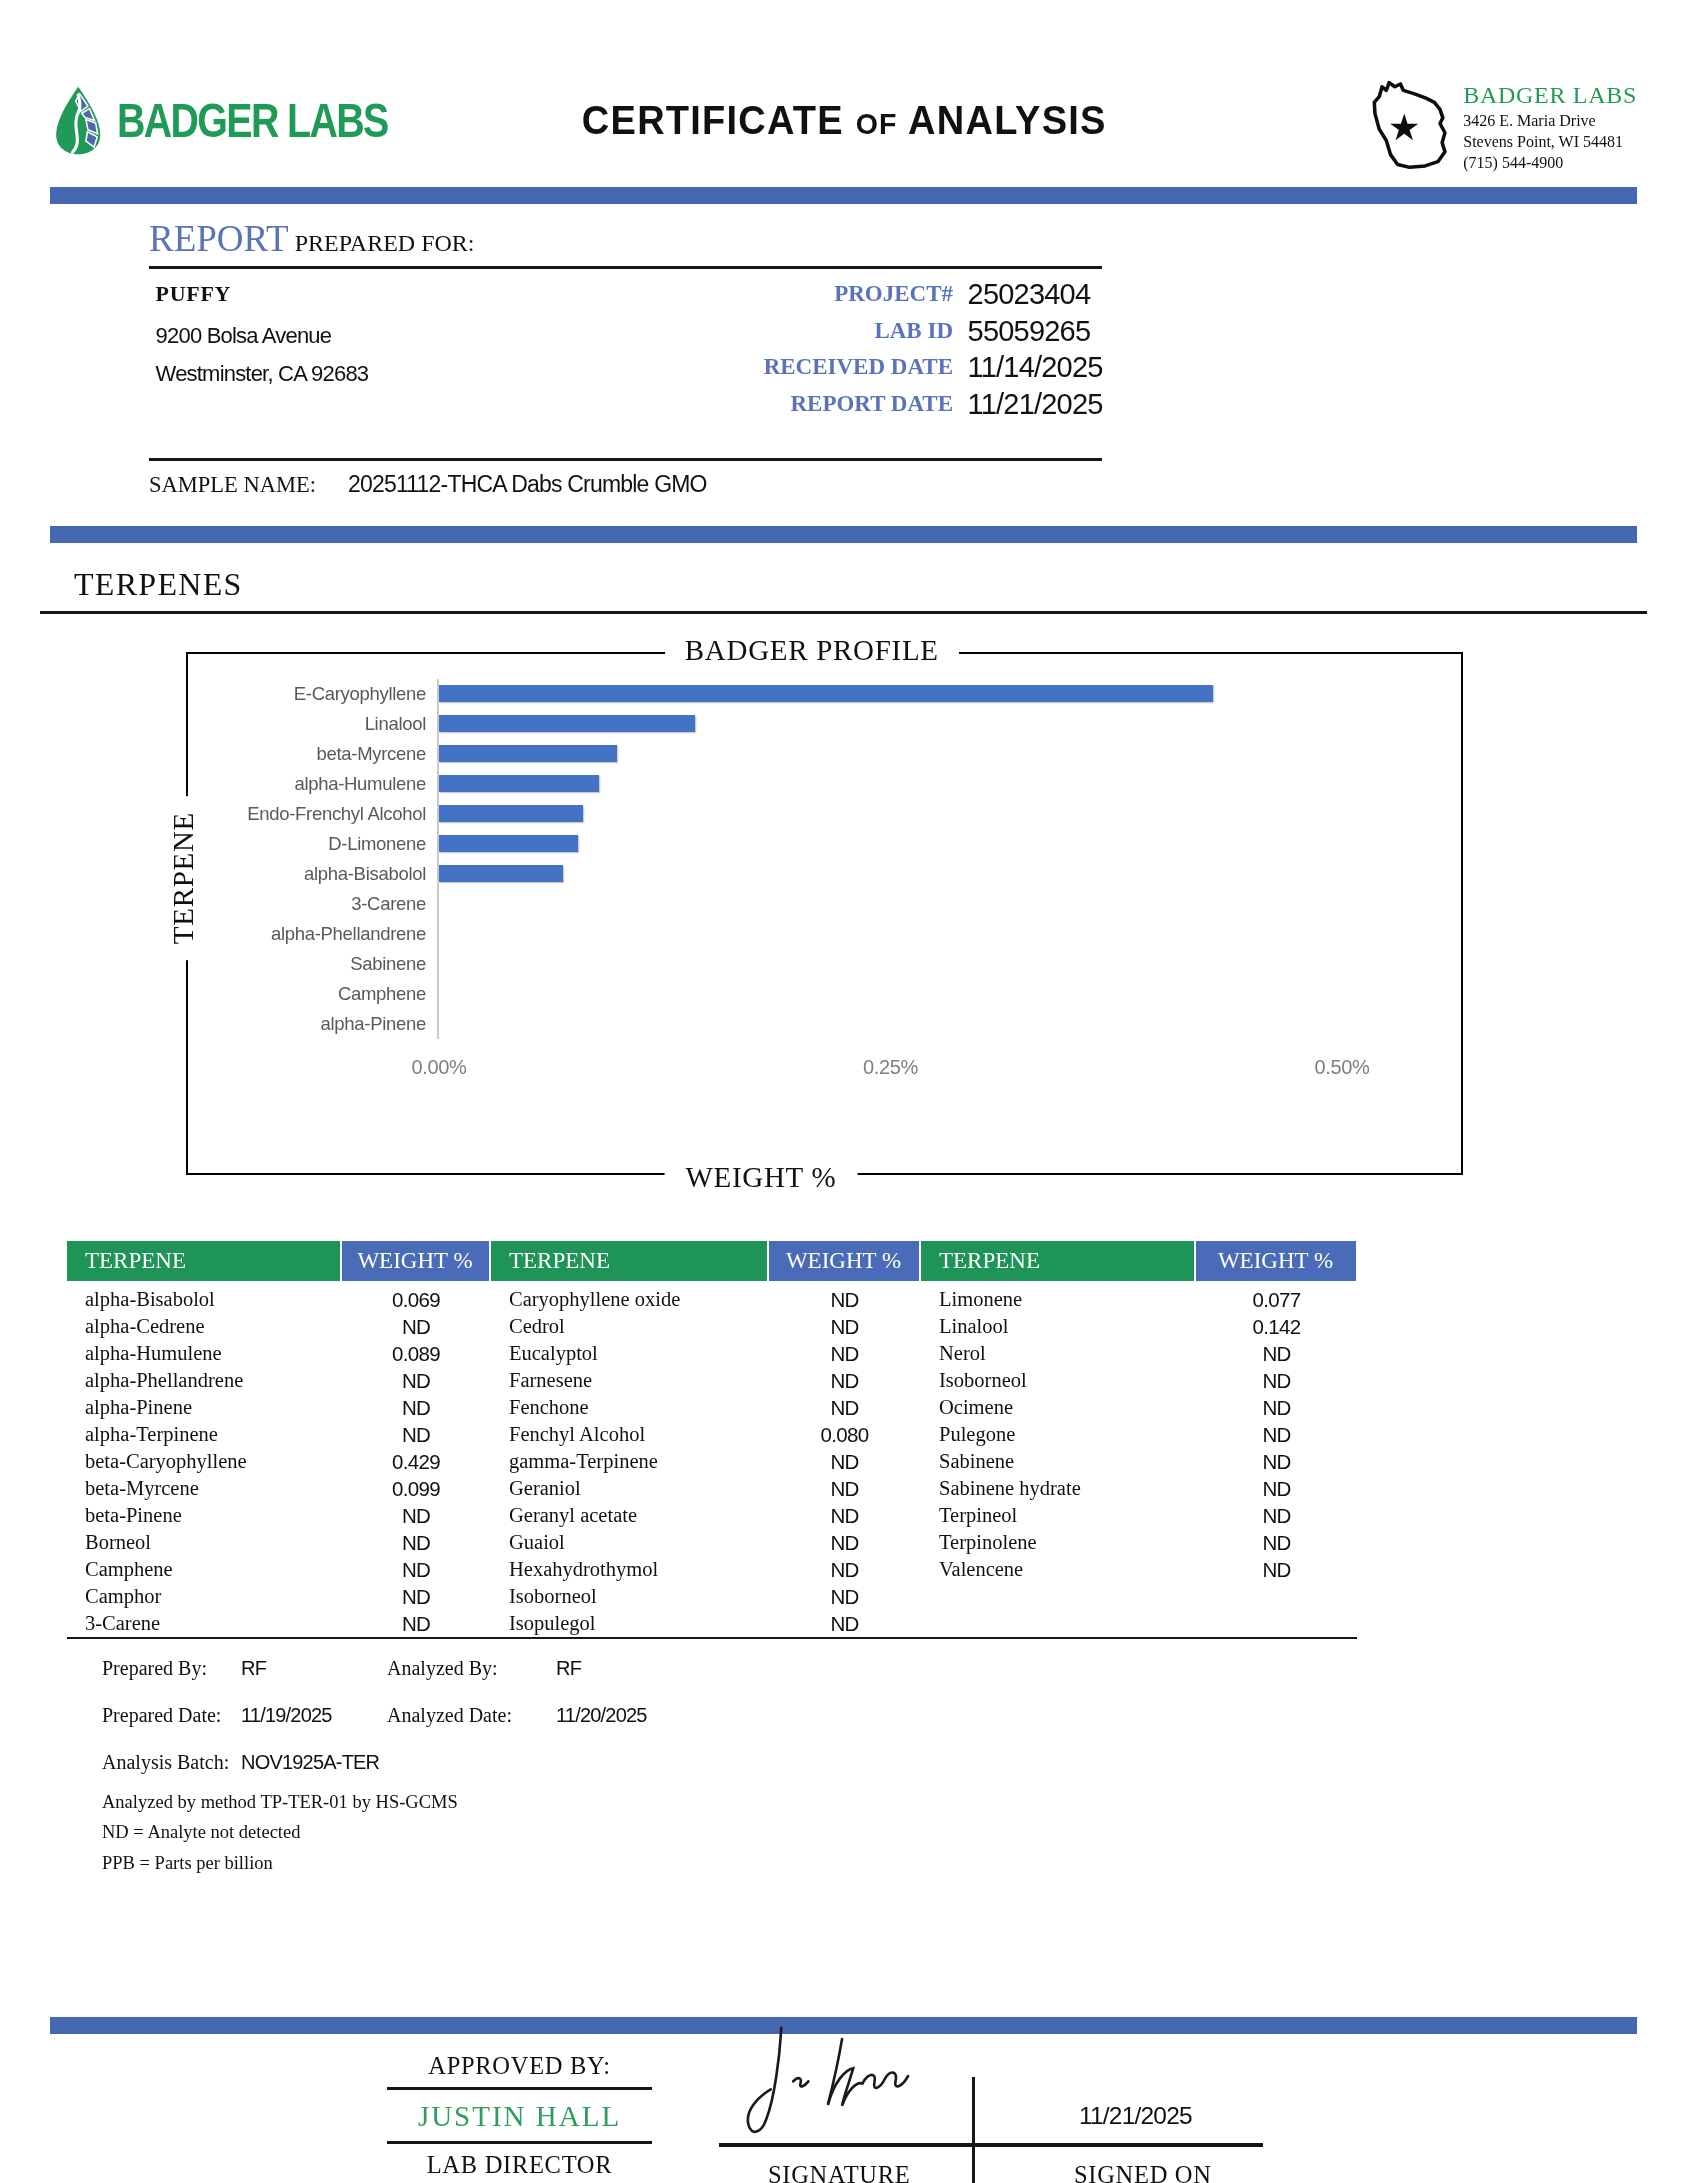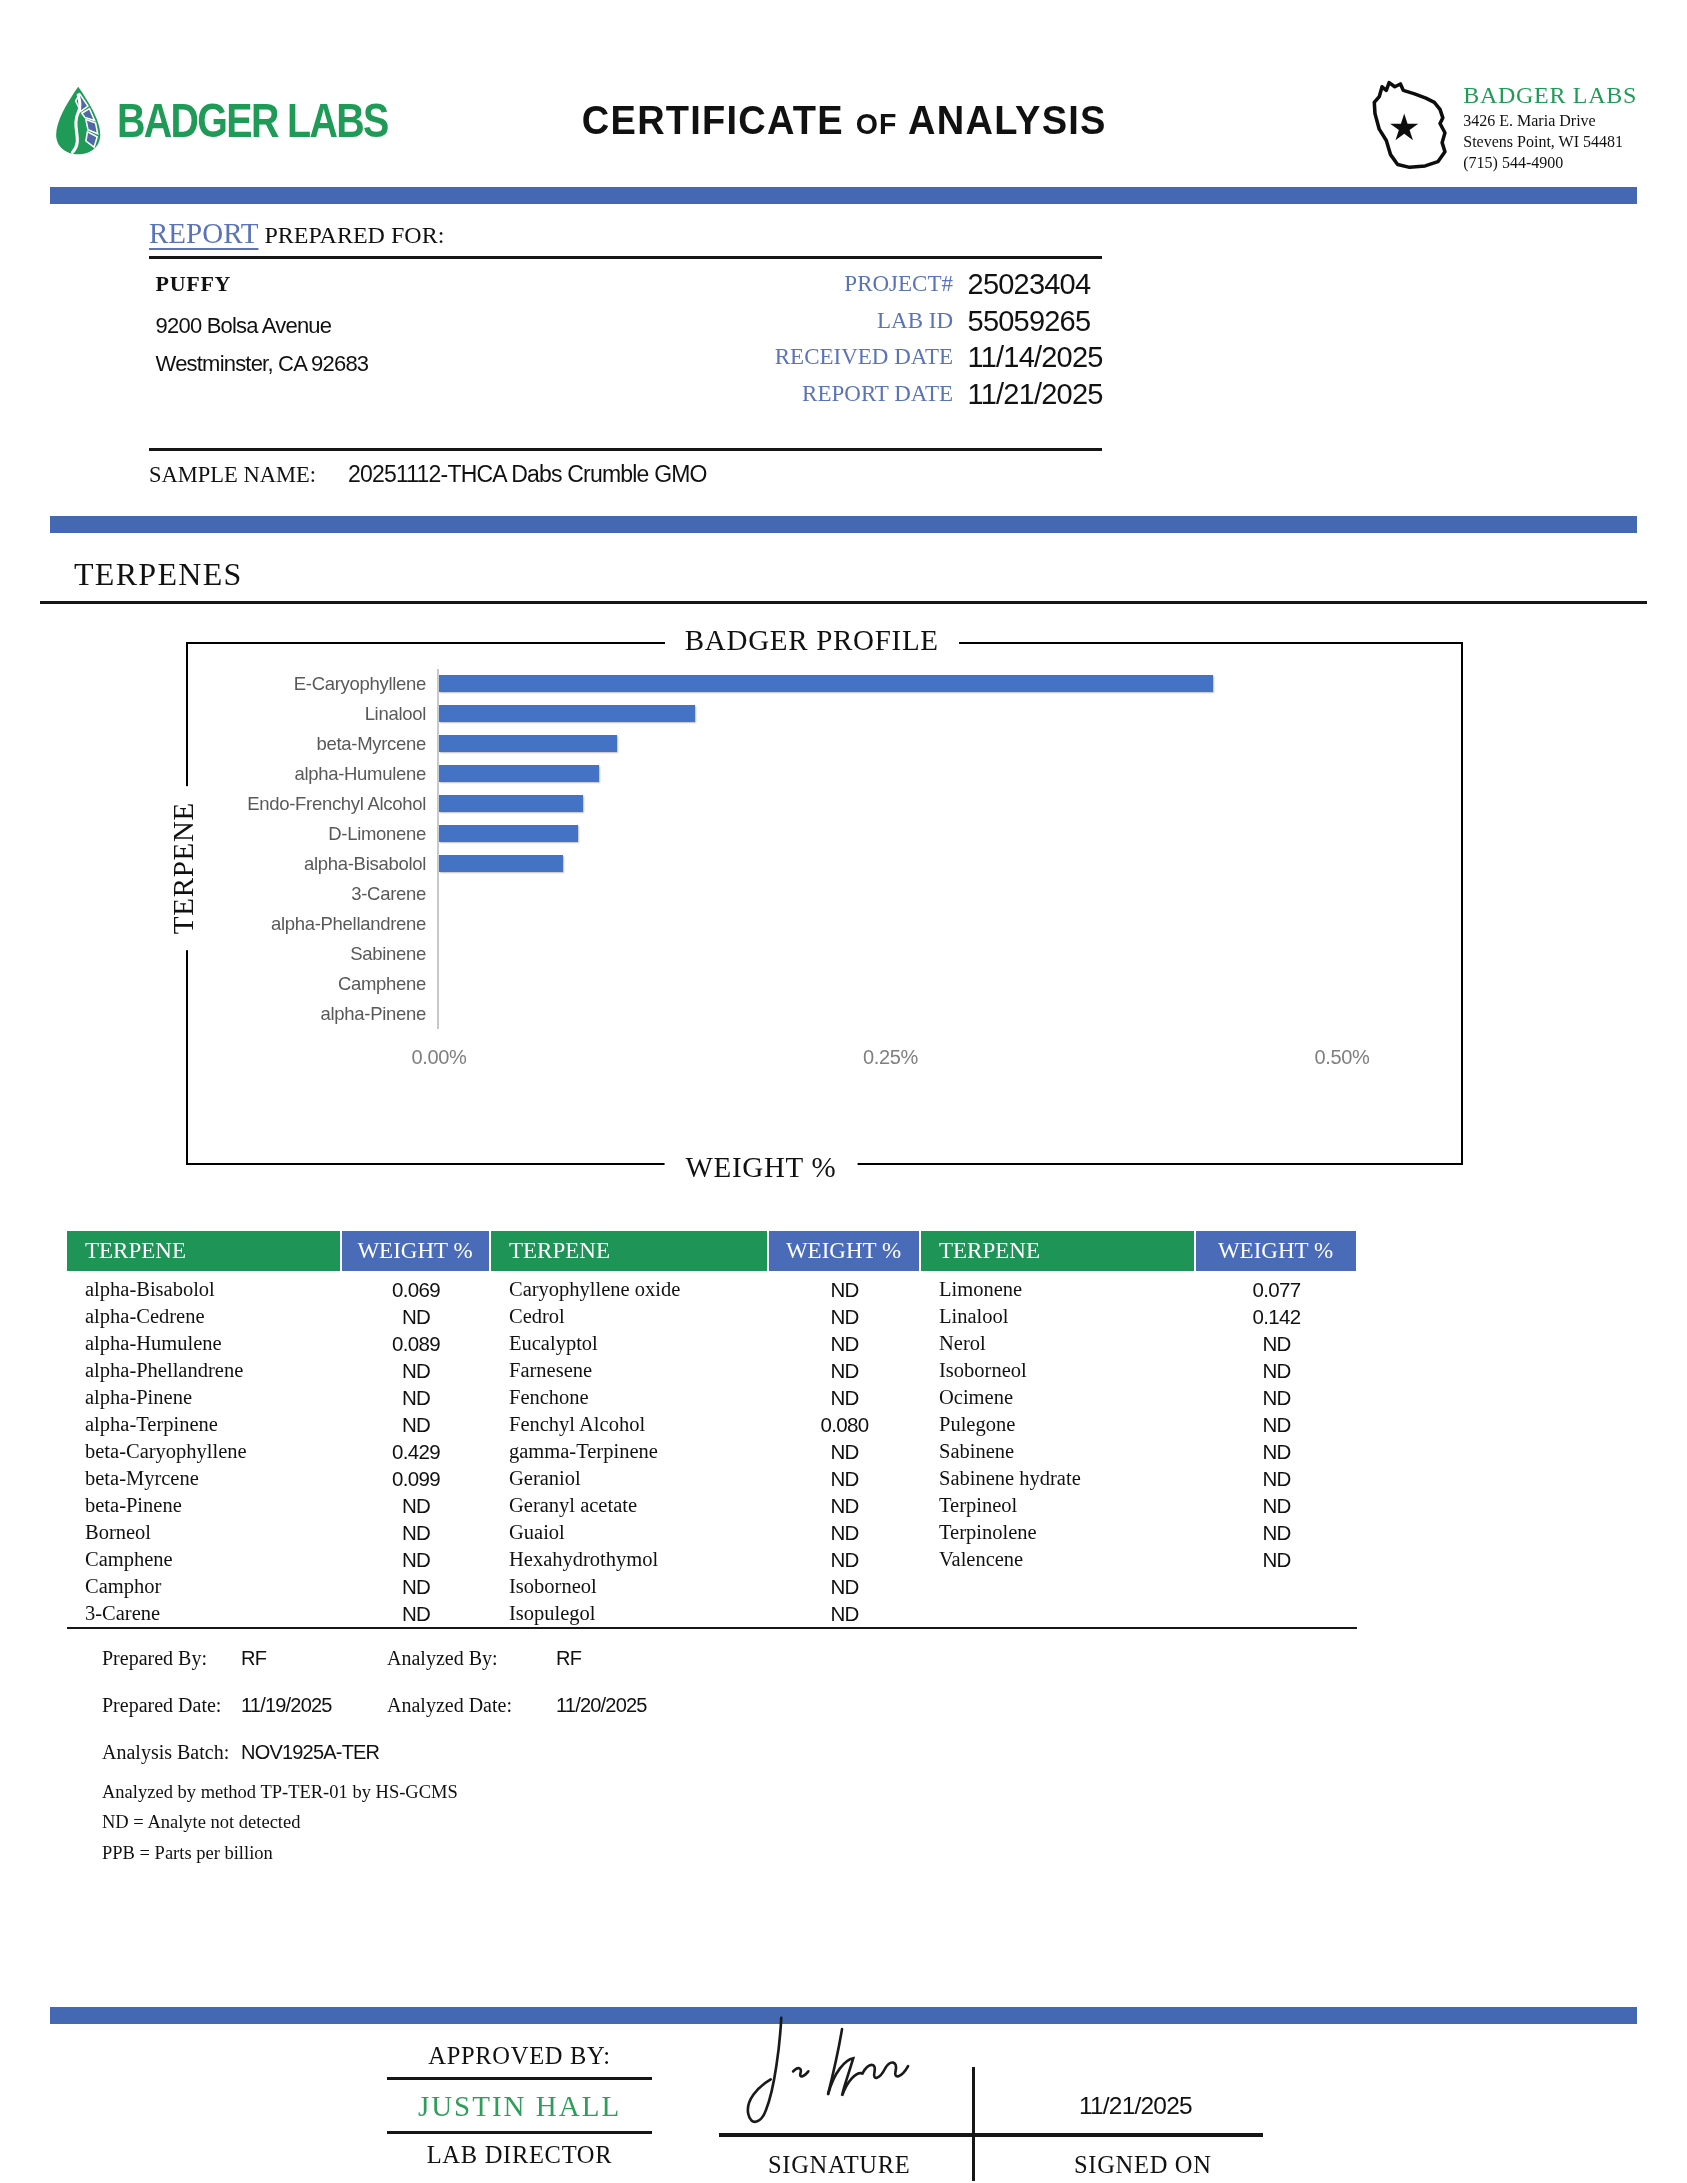--- a/index.html
+++ b/index.html
@@ -18,28 +18,28 @@
   .logo-right svg{width:99px;height:106px;flex:none;}
   .lab-name{color:#1f9b57;font-size:24px;letter-spacing:0.7px;margin-top:14.6px;}
   .lab-addr{font-size:16px;line-height:1.3;margin-top:2.6px;}
 
   .bluebar{height:17px;background:#4568b2;}
   .bar1{margin-top:6.6px;}
 
   
   .report{margin-left:99px;margin-top:13.2px;width:953px;}
   .report-head{font-size:24px;}
-  .report-head .rword{color:#5b74b8;font-size:29px;text-decoration:underline;text-underline-offset:4.6px;}
+  .report-head .rword{color:#5b74b8;font-size:37px;text-underline-offset:4.6px;}
   .hrule{border:none;border-top:3.3px solid #161616;margin:6.6px 0 0 0;}
   .report-body{position:relative;height:171px;padding-top:10.6px;}
   .client{position:absolute;left:6.6px;top:12px;}
   .client-name{font-weight:bold;font-size:22px;letter-spacing:0.7px;}
   .client-addr{font-size:22px;line-height:1.75;margin-top:9.3px;}
   .meta-grid{display:grid;grid-template-columns:804px 149px;column-gap:14.6px;row-gap:8.6px;}
-  .meta-label{color:#5b74b8;font-size:23px;text-align:right;line-height:28px;}
+  .meta-label{color:#5b74b8;font-size:23px;text-align:right;line-height:28px;font-weight:bold;}
   .meta-value{font-size:29px;line-height:28px;}
   .sample-row{margin-top:10.6px;font-size:22.5px;}
   .sample-value{font-size:23px;margin-left:26.5px;}
 
   .bar2{margin-top:28px;}
 
   
   .sec-head-wrap{margin:22.5px -10px 0 -10px;border-bottom:3.3px solid #161616;}
   .sec-head{font-size:32px;letter-spacing:1.3px;padding:0 0 8px 34px;font-weight:normal;margin:0;}
 

